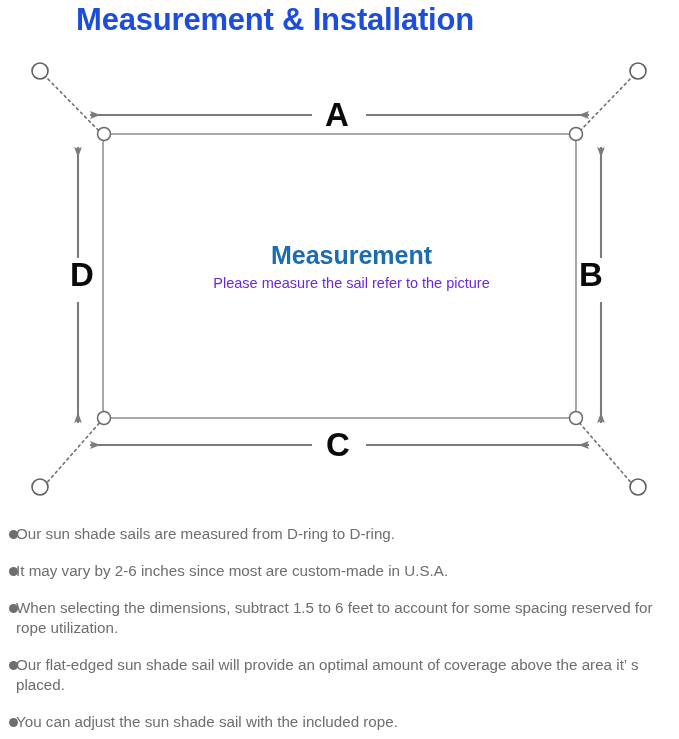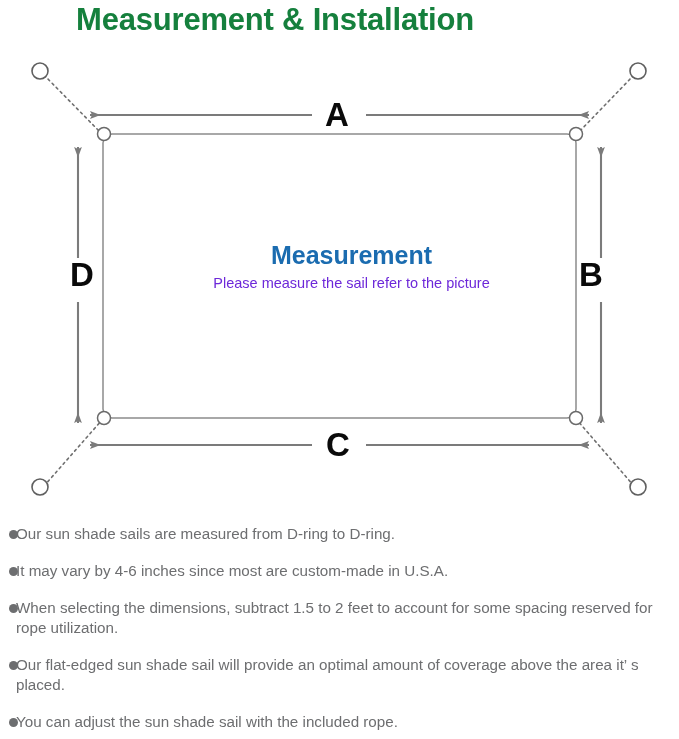--- a/index.html
+++ b/index.html
@@ -21,21 +21,21 @@
     height: 739px;
   }
   .title {
     position: absolute;
     left: 0;
     top: 0;
     width: 550px;
     text-align: center;
     font-size: 31px;
     font-weight: bold;
-    color: #15803d;
+    color: #1d4ed8;
     letter-spacing: -0.2px;
     line-height: 38px;
     padding-top: 1px;
   }
   #diagram {
     position: absolute;
     left: 0;
     top: 46px;
     width: 679px;
     height: 470px;
@@ -166,25 +166,25 @@
     <div class="m-sub">Please measure the sail refer to the picture</div>
   </div>
 
   <div id="notes">
     <div class="note">
       <span class="bullet"></span>
       <span class="txt">Our sun shade sails are measured from D-ring to D-ring.</span>
     </div>
     <div class="note">
       <span class="bullet"></span>
-      <span class="txt">It may vary by 4-6 inches since most are custom-made in U.S.A.</span>
+      <span class="txt">It may vary by 2-6 inches since most are custom-made in U.S.A.</span>
     </div>
     <div class="note">
       <span class="bullet"></span>
-      <span class="txt">When selecting the dimensions, subtract 1.5 to 2 feet to account for some spacing reserved for rope utilization.</span>
+      <span class="txt">When selecting the dimensions, subtract 1.5 to 6 feet to account for some spacing reserved for rope utilization.</span>
     </div>
     <div class="note">
       <span class="bullet"></span>
       <span class="txt">Our flat-edged sun shade sail will provide an optimal amount of coverage above the area it’ s placed.</span>
     </div>
     <div class="note">
       <span class="bullet"></span>
       <span class="txt">You can adjust the sun shade sail with the included rope.</span>
     </div>
   </div>

